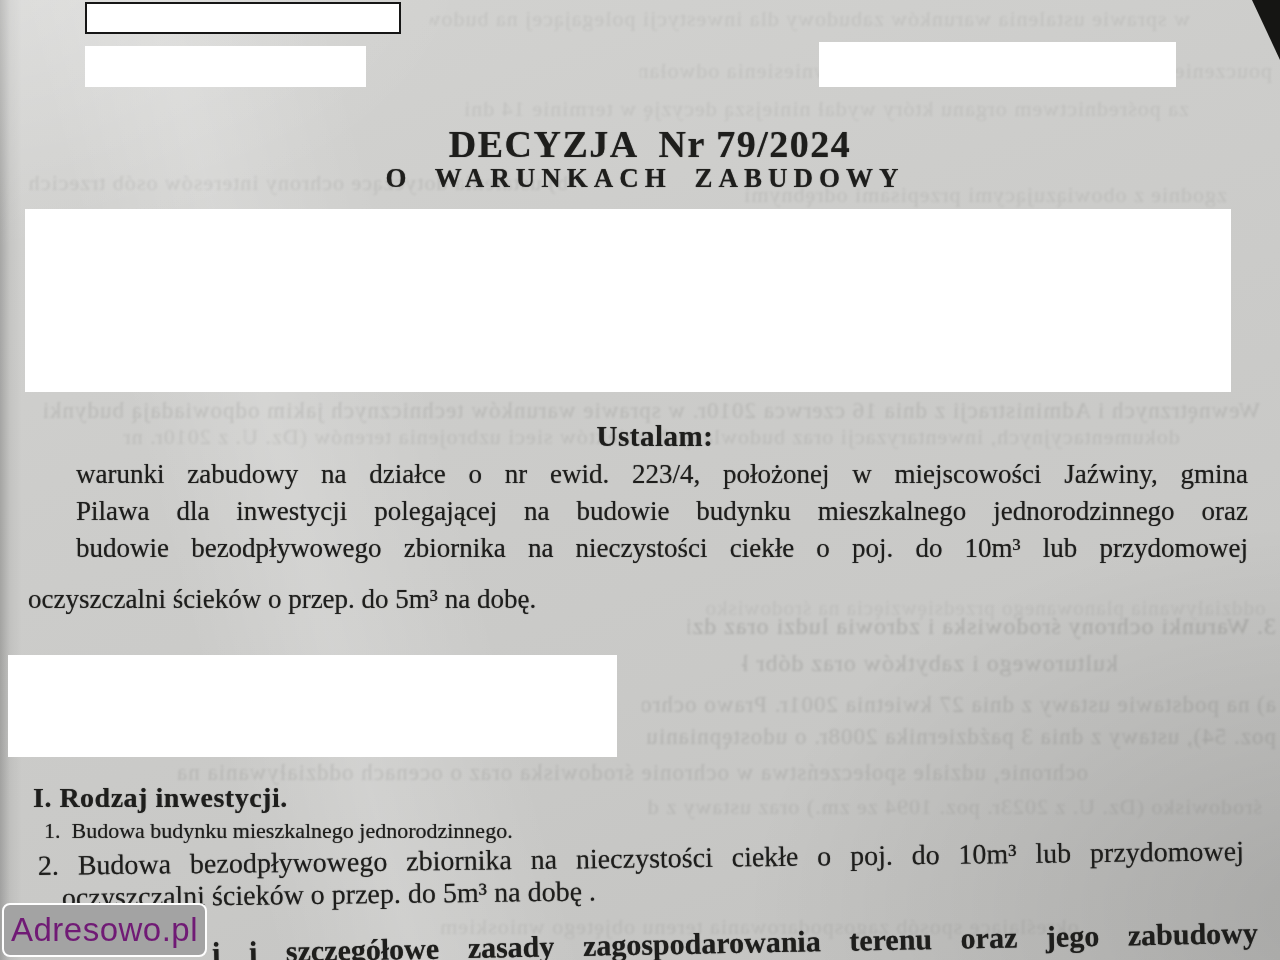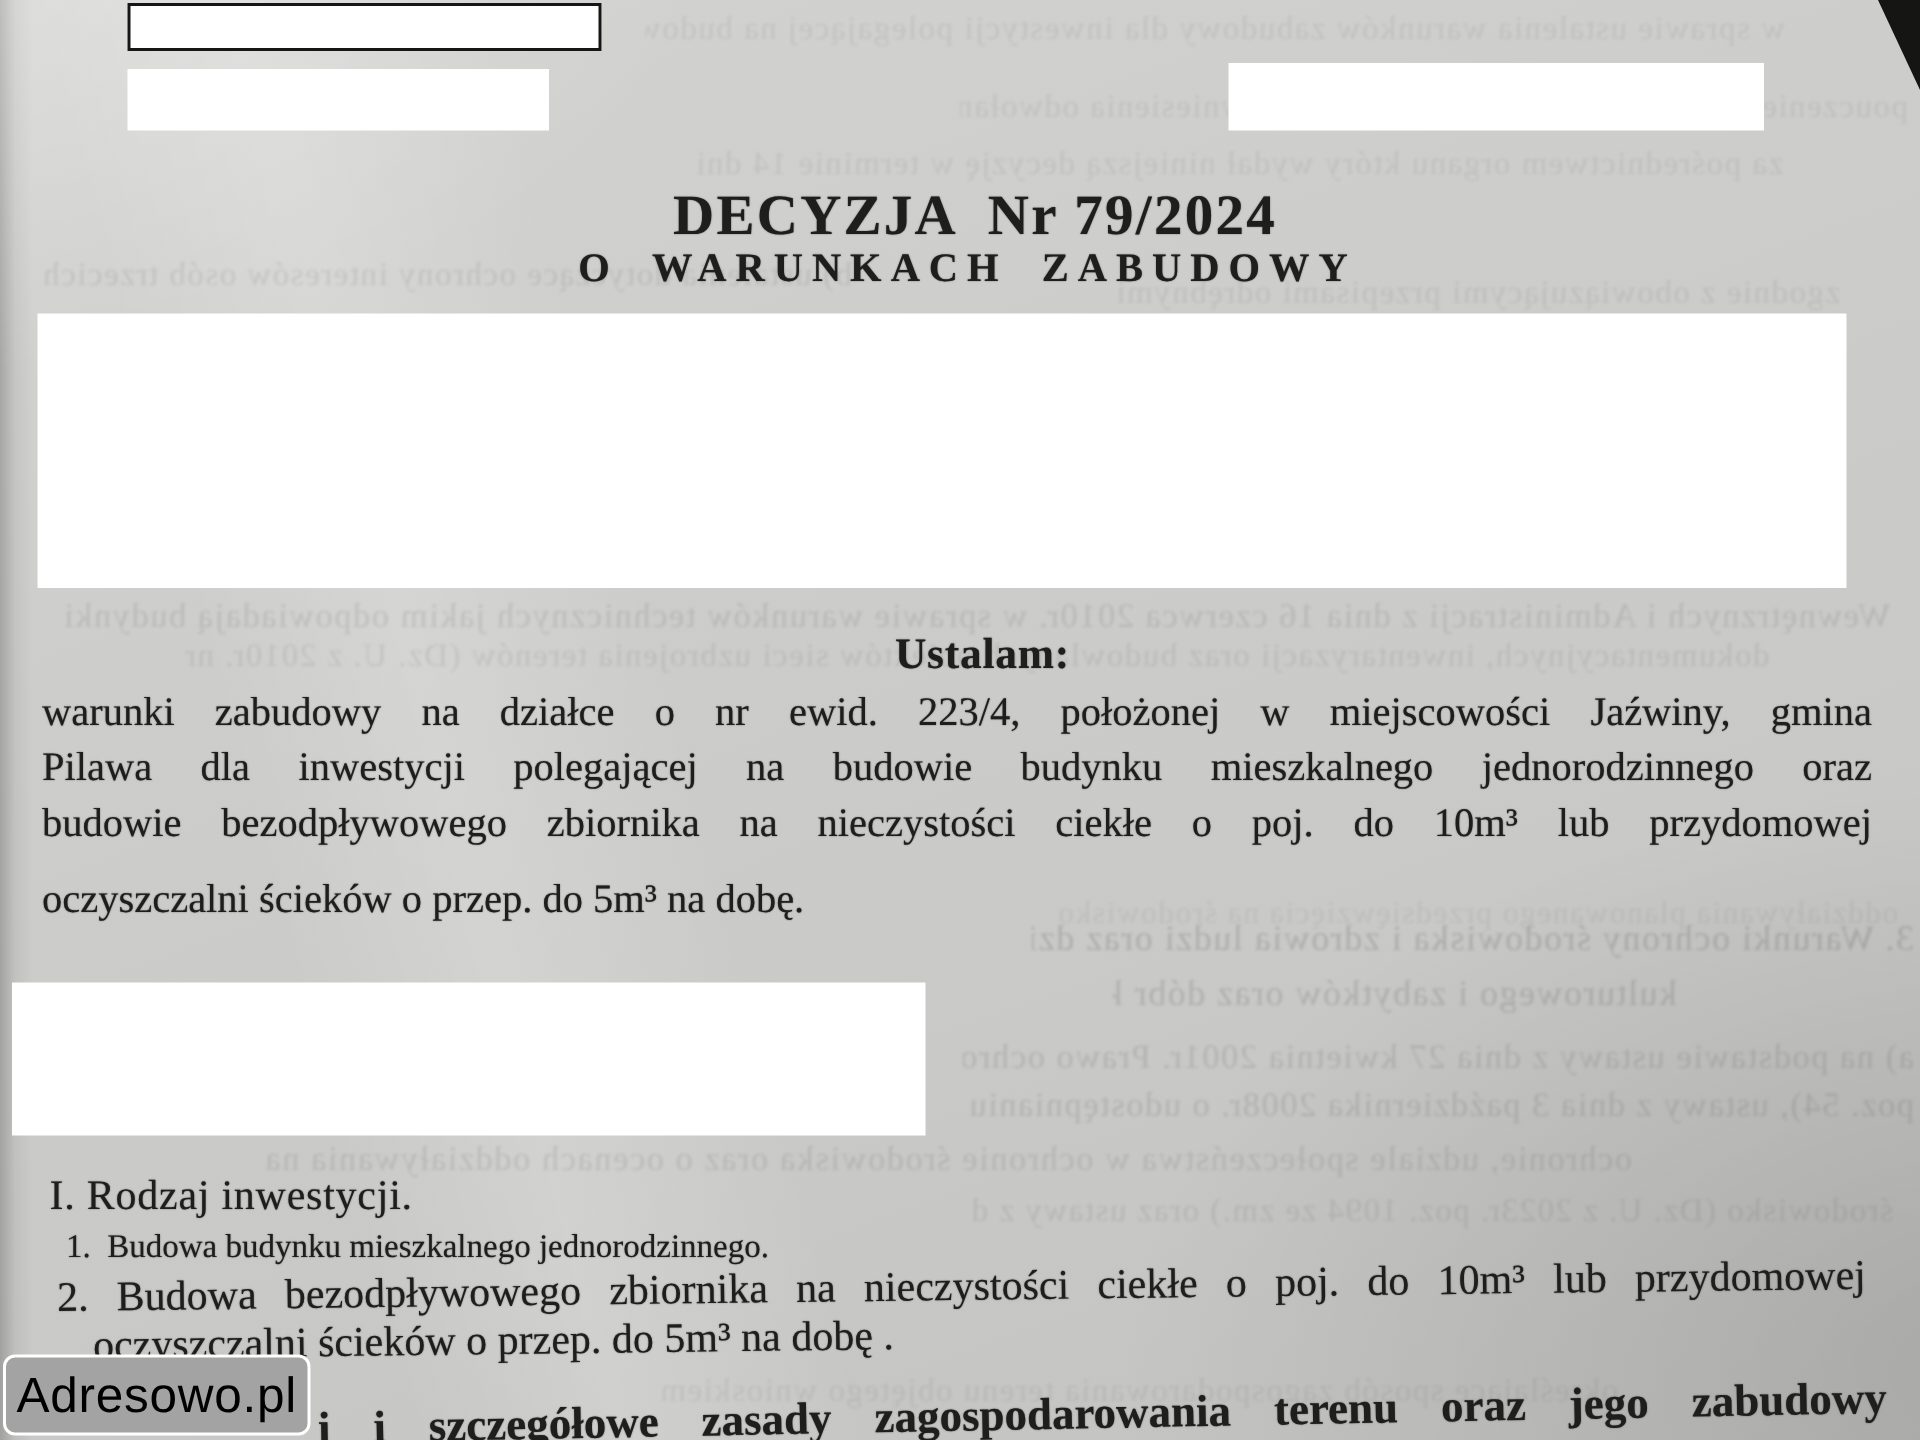--- a/index.html
+++ b/index.html
@@ -40,25 +40,25 @@
   .doc-subtitle{
     position:absolute;left:5px;top:163px;width:1280px;z-index:5;
     text-align:center;font-weight:bold;font-size:27px;
     letter-spacing:6px;word-spacing:10px;white-space:pre-wrap;
   }
   .ustalam{
     position:absolute;left:0;top:420px;width:1310px;z-index:5;
     text-align:center;font-weight:bold;font-size:29px;letter-spacing:.5px;
   }
   .para{position:absolute;left:28px;top:456px;width:1220px;z-index:5;font-size:27px;line-height:37px;}
-  .jline{text-align:justify;text-align-last:justify;}
+  .jline{text-align:justify;text-align-last:justify;margin-left:48px;}
   .plainline{text-align:left;margin-top:14px;}
   .sec-head{
     position:absolute;left:33px;top:782px;z-index:5;
-    font-weight:normal;font-size:28px;letter-spacing:.5px;white-space:pre-wrap;
+    font-weight:bold;font-size:28px;letter-spacing:.5px;white-space:pre-wrap;
   }
   .item1{position:absolute;left:44px;top:818px;z-index:5;font-size:22px;white-space:pre-wrap;}
   .item2a{
     position:absolute;left:38px;top:850px;width:1206px;z-index:5;font-size:28px;
     text-align:justify;text-align-last:justify;transform:rotate(-0.7deg);transform-origin:left center;
   }
   .item2b{
     position:absolute;left:62px;top:882px;z-index:5;font-size:28px;white-space:pre-wrap;
     transform:rotate(-0.7deg);transform-origin:left center;
   }
@@ -72,21 +72,21 @@
   .r1{left:85px;top:2px;width:312px;height:28px;border:2px solid #161616;}
   .r2{left:85px;top:46px;width:281px;height:41px;}
   .r3{left:819px;top:42px;width:357px;height:45px;}
   .r4{left:25px;top:209px;width:1206px;height:183px;}
   .r5{left:8px;top:655px;width:609px;height:102px;}
   
   .watermark{
     position:absolute;left:2px;top:903px;width:201px;height:50px;z-index:40;
     background:#a3a3a3;border:2px solid #ffffff;border-radius:8px;
     display:flex;align-items:center;justify-content:center;
-    font-family:"Liberation Sans",sans-serif;font-size:33px;color:#000000;
+    font-family:"Liberation Sans",sans-serif;font-size:33px;color:#701a75;
     letter-spacing:.5px;
   }
 </style>
 </head>
 <body>
 
 <div class="paper-shading"></div>
 
 <div class="bleed" style="left:430px;top:6px;width:760px;font-size:22px;opacity:.10">w sprawie ustalenia warunków zabudowy dla inwestycji polegającej na budowie</div>
 <div class="bleed" style="left:640px;top:58px;width:632px;font-size:22px;opacity:.10">pouczenie o przysługującym stronom prawie wniesienia odwołania od decyzji</div>

